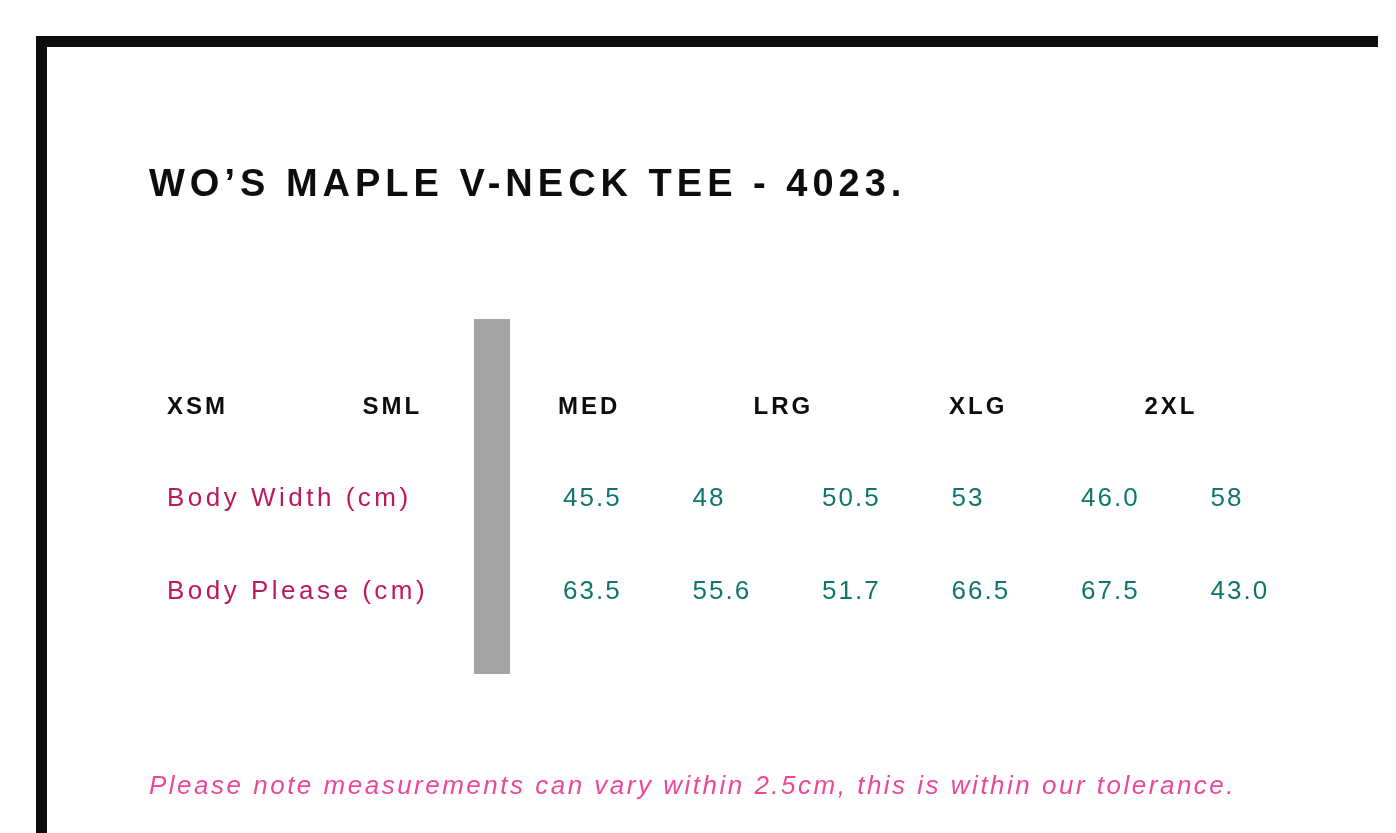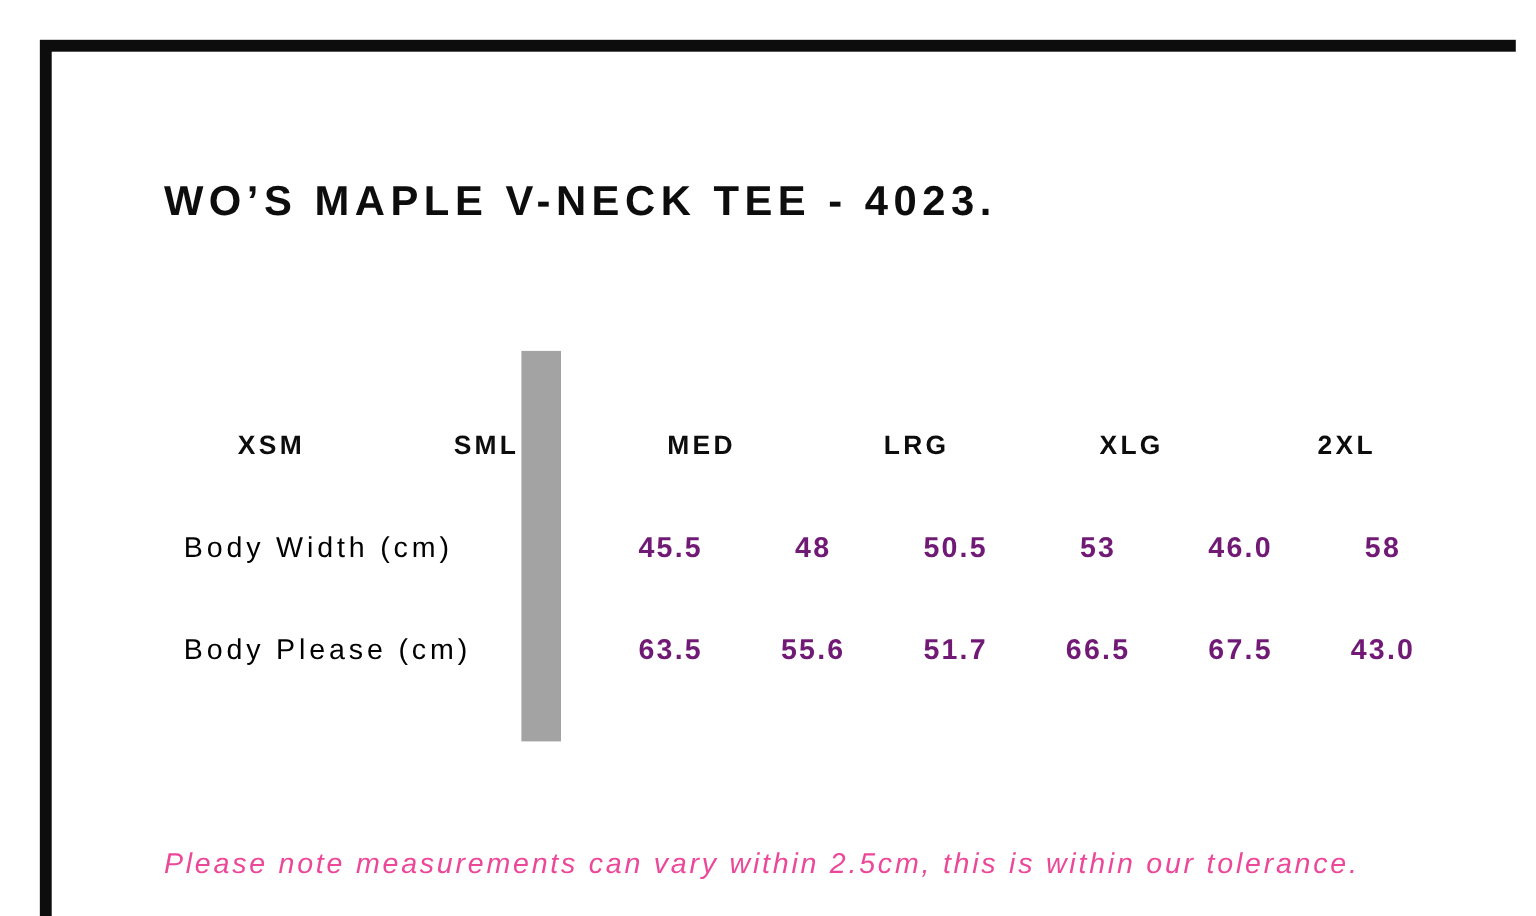--- a/index.html
+++ b/index.html
@@ -48,40 +48,39 @@
   .row-header { top: 350px; }
   .row-1 { top: 441px; }
   .row-2 { top: 534px; }
   .col-label {
     width: 396px;
     text-align: left;
     white-space: nowrap;
   }
   .col-cell {
     flex: 1;
-    text-align: center;
     white-space: nowrap;
   }
   .header-text {
     font-size: 24px;
     font-weight: 700;
     letter-spacing: 3px;
     color: #0d0d0d;
   }
   .label-text {
     font-size: 26px;
     font-weight: 400;
     letter-spacing: 3.5px;
-    color: #000000;
+    color: #be185d;
   }
   .value-text {
     font-size: 26px;
-    font-weight: 700;
+    font-weight: 400;
     letter-spacing: 2px;
-    color: #701a75;
+    color: #0f766e;
   }
   .note {
     position: absolute;
     left: 95px;
     top: 711px;
     height: 40px;
     line-height: 40px;
     font-size: 26px;
     font-style: italic;
     letter-spacing: 2.5px;

